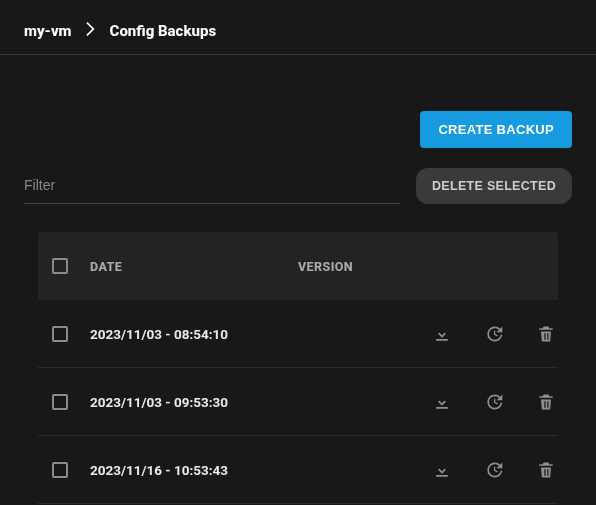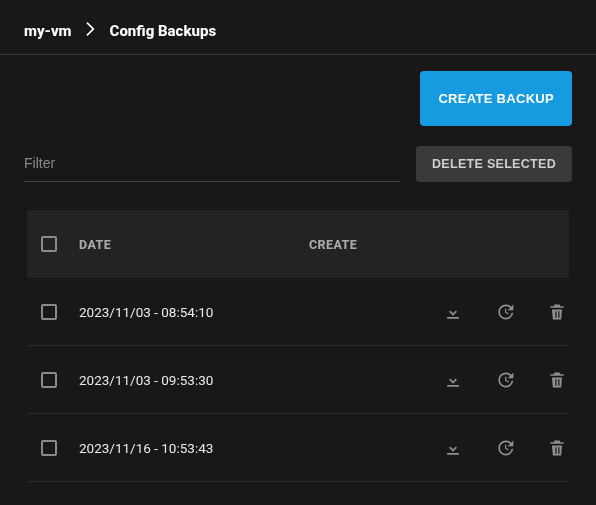--- a/index.html
+++ b/index.html
@@ -25,25 +25,26 @@
   .top-actions {
     display: flex;
     justify-content: flex-end;
     padding: 16px 24px 20px;
   }
   .btn-primary {
     background: #179be0;
     color: #fff;
     border: none;
     border-radius: 4px;
-    padding: 20px 18px;
+    padding: 11px 18px;
     font-weight: 800;
     font-size: 13px;
     letter-spacing: 0.3px;
     cursor: pointer;
+    margin-top: 40px;
   }
   .filter-row {
     display: flex;
     align-items: flex-end;
     gap: 16px;
     padding: 0 24px 28px;
   }
   .filter-wrap { flex: 1; }
   .filter-input {
     width: 100%;
@@ -53,28 +54,28 @@
     color: #ddd;
     font-size: 14px;
     padding: 6px 0 10px;
     outline: none;
   }
   .filter-input::placeholder { color: #888; }
   .btn-secondary {
     background: #3a3a3a;
     color: #cfcfcf;
     border: none;
-    border-radius: 4px;
+    border-radius: 12px;
     padding: 11px 16px;
     font-weight: 800;
     font-size: 12.5px;
     letter-spacing: 0.3px;
     cursor: pointer;
   }
-  .table { padding: 0 27px; }
+  .table { padding: 0 38px; }
   .thead, .trow {
     display: grid;
     grid-template-columns: 44px 1fr 110px 150px;
     align-items: center;
     min-height: 68px;
   }
   .thead {
     background: #232323;
     border-radius: 2px;
   }
@@ -84,21 +85,21 @@
     font-size: 12.5px;
     letter-spacing: 0.4px;
   }
   .th-date { padding-left: 8px; }
   .trow {
     border-bottom: 1px solid #2c2c2c;
   }
   .td-date {
     padding-left: 8px;
     color: #eaeaea;
-    font-weight: 400;
+    font-weight: 700;
     font-size: 13.5px;
   }
   .chk-cell { display: flex; justify-content: center; }
   .checkbox {
     width: 16px;
     height: 16px;
     border: 2px solid #8a8a8a;
     border-radius: 2px;
     background: transparent;
     cursor: pointer;
@@ -143,21 +144,21 @@
   </div>
   <button class="btn-secondary">DELETE SELECTED</button>
 </div>
 
 <div class="table">
   <div class="thead">
     <div class="chk-cell">
       <div class="checkbox"></div>
     </div>
     <div class="th th-date">DATE</div>
-    <div class="th">CREATE</div>
+    <div class="th">VERSION</div>
   </div>
   <div id="tbody">
       <div class="trow">
         <div class="chk-cell">
           <div class="checkbox"></div>
         </div>
         <div class="td-date">2023/11/03 - 08:54:10</div>
         <div class="td-version"></div>
         <div class="row-actions">
           <button class="icon-btn">

